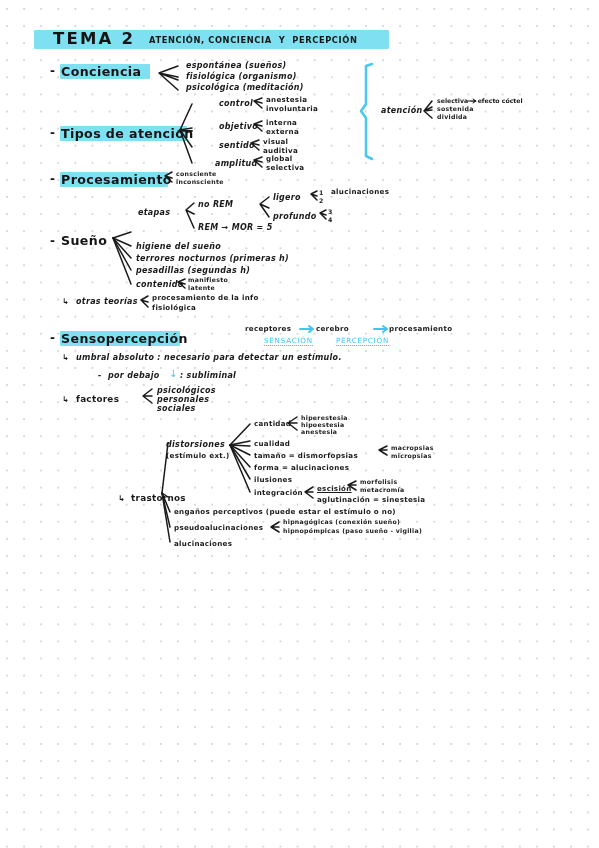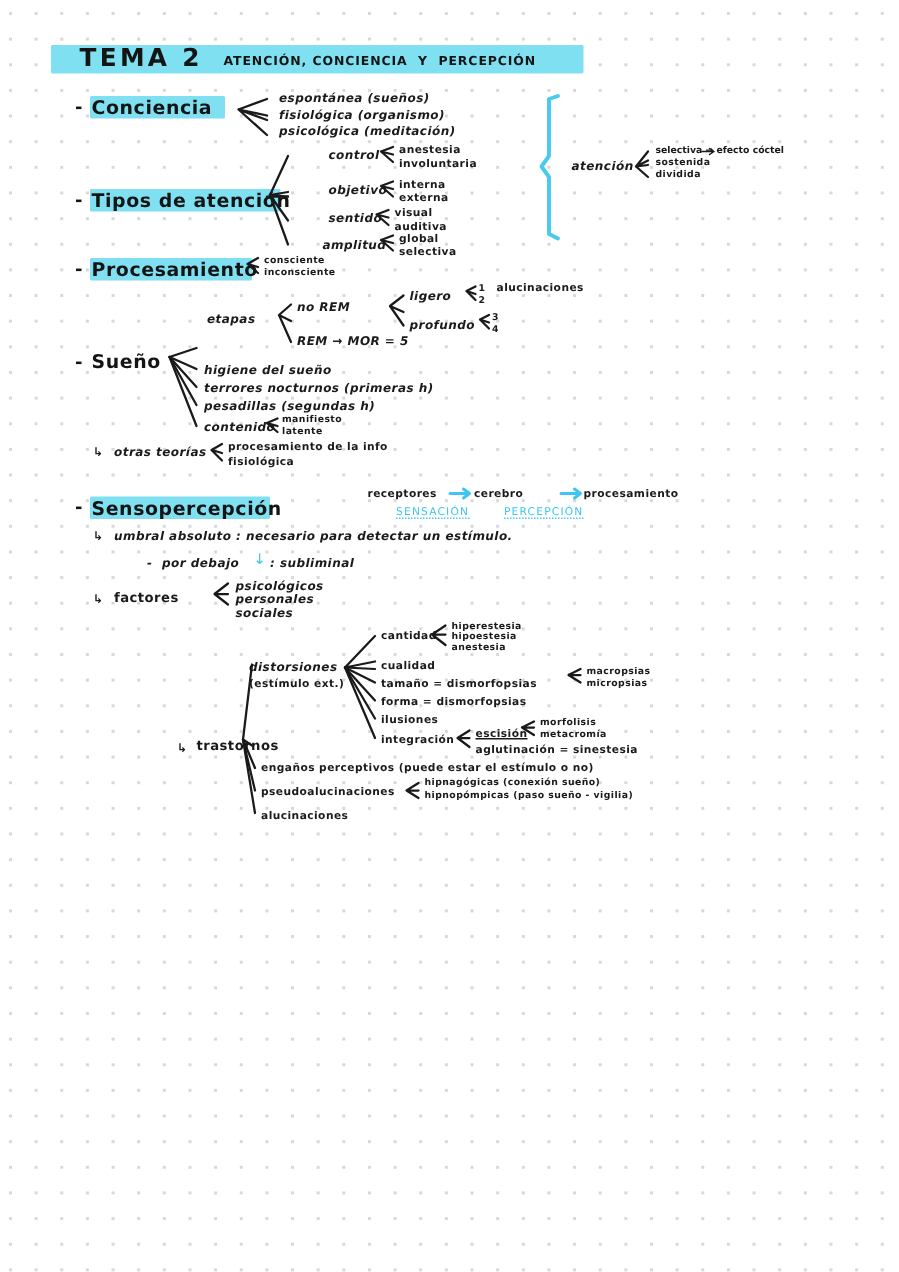--- a/index.html
+++ b/index.html
@@ -179,21 +179,21 @@
   <div class="t ink s8" style="left:254px;top:420px;">cantidad</div>
   <div class="t ink s7" style="left:301px;top:415px;">hiperestesia</div>
   <div class="t ink s7" style="left:301px;top:422px;">hipoestesia</div>
   <div class="t ink s7" style="left:301px;top:429px;">anestesia</div>
 
   <div class="t ink s8" style="left:254px;top:440px;">cualidad</div>
   <div class="t ink s8" style="left:254px;top:452px;">tamaño = dismorfopsias</div>
   <div class="t ink s7" style="left:391px;top:445px;">macropsias</div>
   <div class="t ink s7" style="left:391px;top:453px;">micropsias</div>
 
-  <div class="t ink s8" style="left:254px;top:464px;">forma = dismorfopsias</div>
+  <div class="t ink s8" style="left:254px;top:464px;">forma = alucinaciones</div>
   <div class="t ink s8" style="left:254px;top:476px;">ilusiones</div>
   <div class="t ink s8" style="left:254px;top:489px;">integración</div>
 
   <div class="t ink s8" style="left:317px;top:485px;text-decoration:underline;">escisión</div>
   <div class="t ink s7" style="left:360px;top:479px;">morfolisis</div>
   <div class="t ink s7" style="left:360px;top:487px;">metacromía</div>
   <div class="t ink s8" style="left:317px;top:496px;">aglutinación = sinestesia</div>
 
   <div class="t ink s8" style="left:174px;top:508px;">engaños perceptivos (puede estar el estímulo o no)</div>
   <div class="t ink s8" style="left:174px;top:524px;">pseudoalucinaciones</div>

